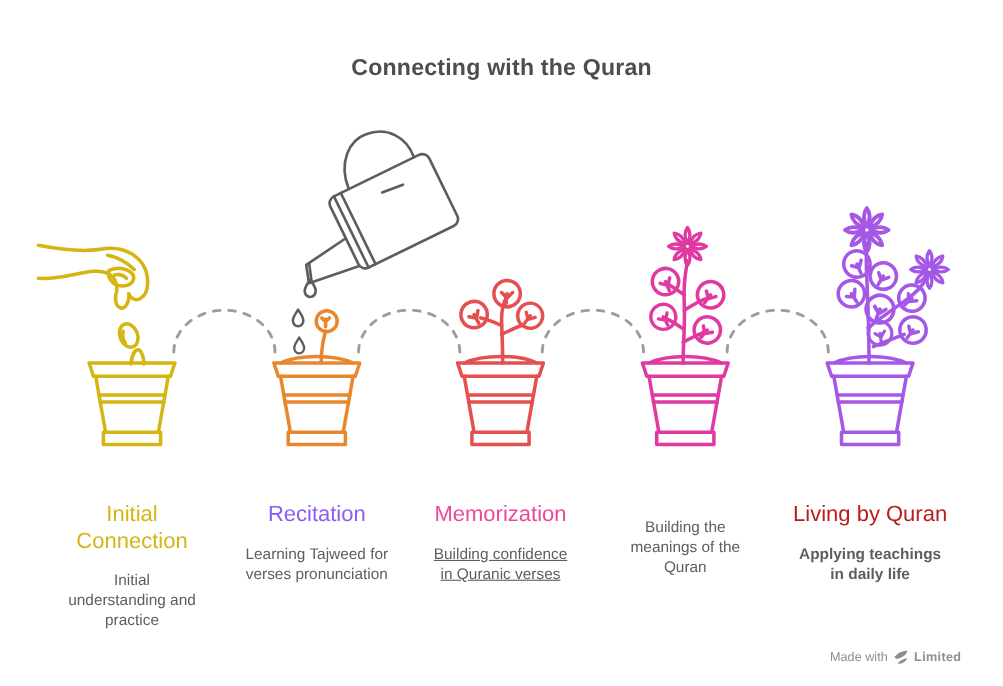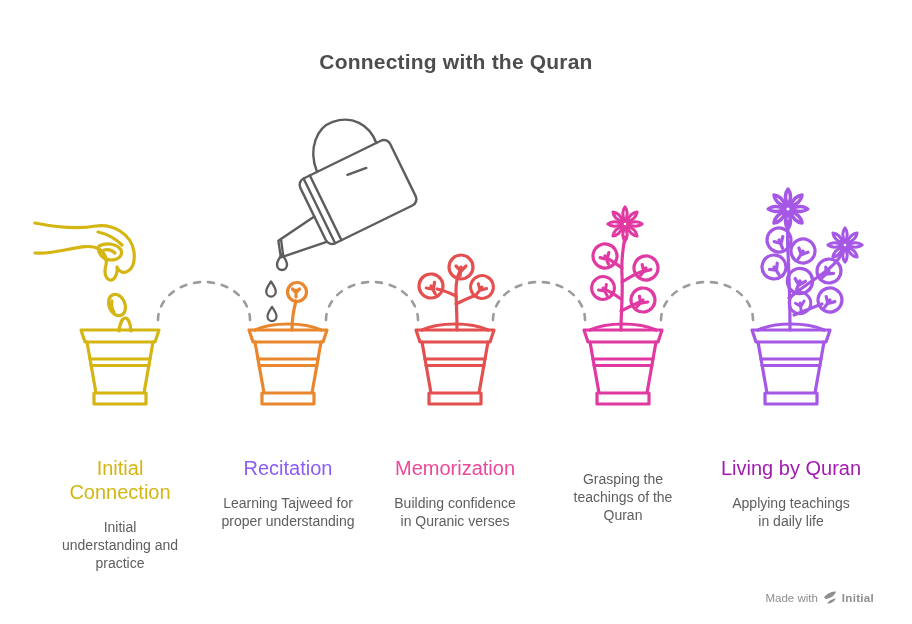--- a/index.html
+++ b/index.html
@@ -157,36 +157,36 @@
   </svg>
 
   <div class="page-title" style="color: rgb(77, 77, 77);">Connecting with the Quran</div>
 
   <div class="stage s1">
     <div class="s-title" style="color: rgb(212, 181, 18);">Initial Connection</div>
     <div class="s-desc" style="color: rgb(94, 94, 94);">Initial understanding and practice</div>
   </div>
   <div class="stage s2">
     <div class="s-title" style="color: #8b5cf6;">Recitation</div>
-    <div class="s-desc" style="color: rgb(94, 94, 94);">Learning Tajweed for proper understanding</div>
+    <div class="s-desc" style="color: rgb(94, 94, 94);">Learning Tajweed for verses pronunciation</div>
   </div>
   <div class="stage s3">
     <div class="s-title" style="color: #ec4899;">Memorization</div>
-    <div class="s-desc" style="color: rgb(94, 94, 94);">Building confidence in Quranic verses</div>
+    <div class="s-desc" style="color: rgb(94, 94, 94); text-decoration: underline;">Building confidence in Quranic verses</div>
   </div>
   <div class="stage s4">
-    <div class="s-desc" style="color: rgb(94, 94, 94);">Grasping the teachings of the Quran</div>
+    <div class="s-desc" style="color: rgb(94, 94, 94);">Building the meanings of the Quran</div>
   </div>
   <div class="stage s5">
-    <div class="s-title" style="color: #a21caf;">Living by Quran</div>
-    <div class="s-desc" style="color: rgb(94, 94, 94);">Applying teachings in daily life</div>
+    <div class="s-title" style="color: #b91c1c;">Living by Quran</div>
+    <div class="s-desc" style="color: rgb(94, 94, 94); font-weight: bold;">Applying teachings in daily life</div>
   </div>
 
   <div class="watermark" style="color: rgb(142, 142, 142);">
     <span>Made with</span>
     <svg width="14" height="13" viewBox="0 0 14 13">
       <path d="M1 6.5 C4.5 1.5 9.5 0.5 13 0.5 C12 4.5 8 7 3 8 Z" fill="currentColor"></path>
       <path d="M4 12.5 C6 9.5 9.5 7.8 13 7.5 C11 11 8 12.5 5 12.5 Z" fill="currentColor"></path>
     </svg>
-    <span class="brand">Initial</span>
+    <span class="brand">Limited</span>
   </div>
 
 </div>
 
 </body></html>

